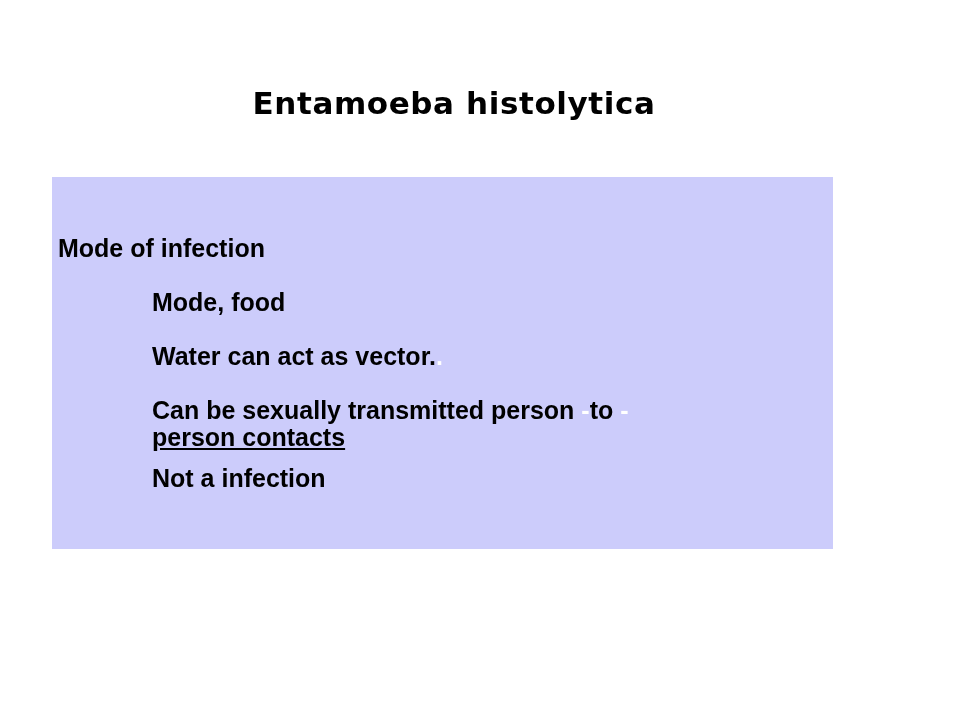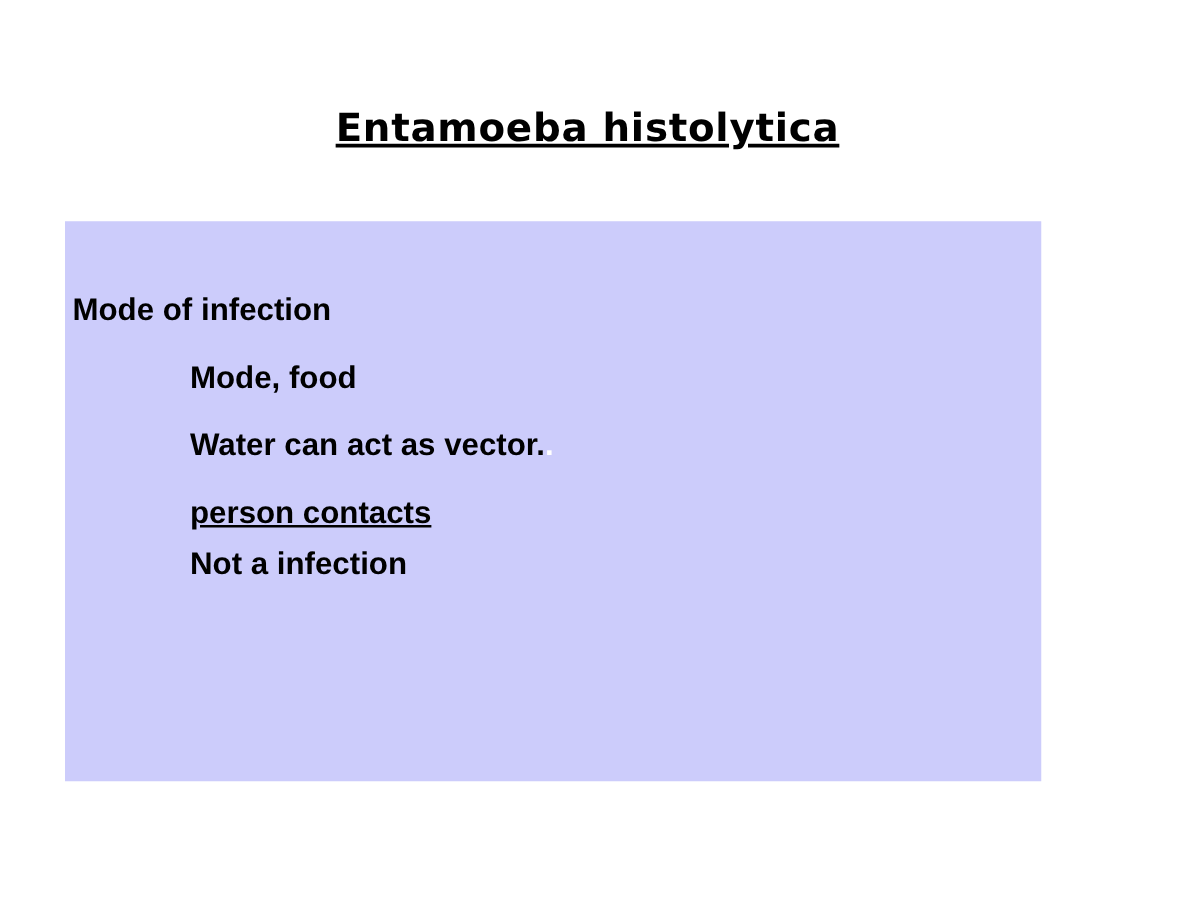--- a/index.html
+++ b/index.html
@@ -14,39 +14,38 @@
     overflow: hidden;
   }
   .slide {
     position: relative;
     width: 960px;
     height: 720px;
     background: #ffffff;
   }
   .slide-title {
     position: absolute;
-    left: 16px;
+    left: 0;
     top: 84px;
     width: 908px;
     text-align: center;
     font-family: "DejaVu Sans", sans-serif;
     font-size: 31px;
     font-weight: 700;
     letter-spacing: 0.6px;
     color: #000000;
     line-height: 38px;
     white-space: nowrap;
-    text-decoration: underline;
   }
   .content-box {
     position: absolute;
     left: 52px;
     top: 177px;
     width: 781px;
-    height: 448px;
+    height: 372px;
     background: #ccccfb;
   }
   .body-text {
     position: absolute;
     left: 6px;
     top: 58px;
     width: 775px;
     color: #000000;
     font-family: "Liberation Sans", sans-serif;
     font-weight: 700;
@@ -92,20 +91,21 @@
   <div class="content-box">
 
     <div class="body-text">
 
       <div class="line lvl0">Mode of infection</div>
 
       <div class="line lvl1">Mode, food</div>
 
       <div class="line lvl1"><span>Water can act as vector.</span><span class="ghost">.</span></div>
 
+      <div class="line wrap-line"><span>Can be sexually transmitted person</span> <span class="ghost">-</span><span>to</span> <span class="ghost">-</span></div>
 
       <div class="line wrap-cont">person contacts</div>
 
       <div class="line lvl1 last">Not a infection</div>
 
     </div>
   </div>
 </div>
 
 </body></html>

